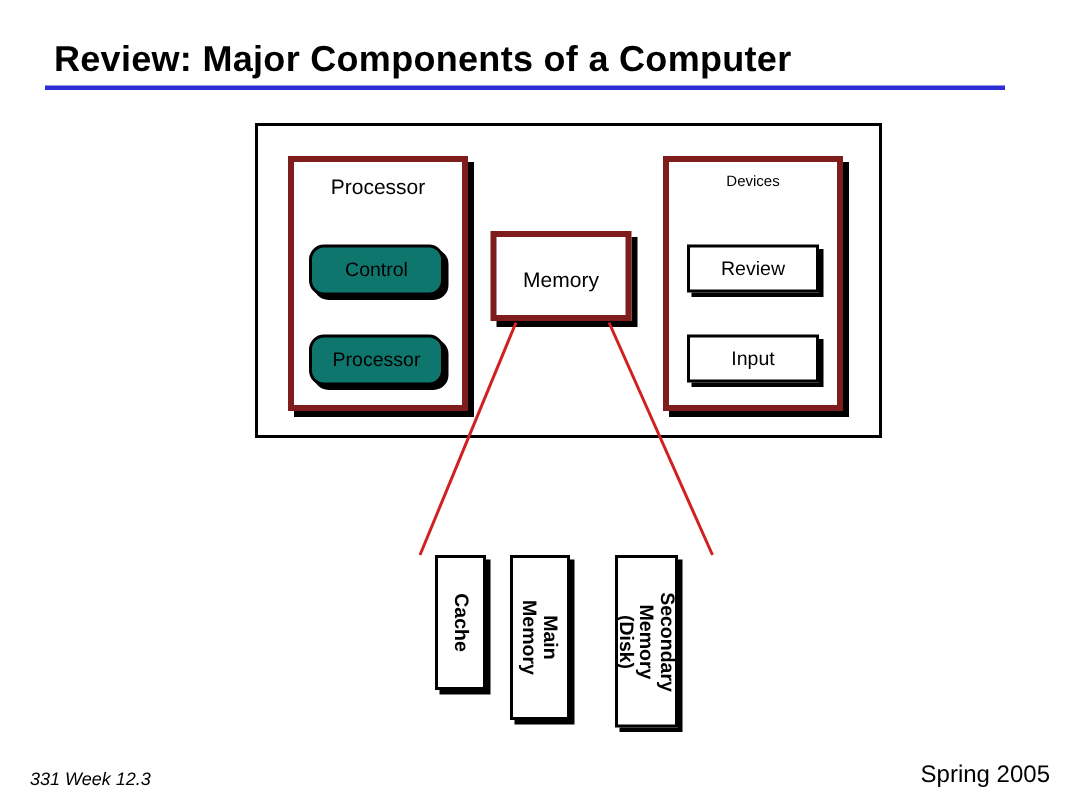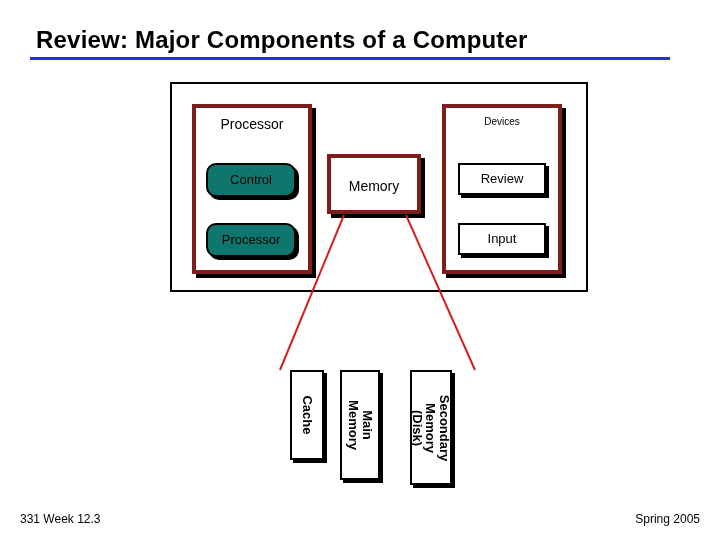--- a/index.html
+++ b/index.html
@@ -139,26 +139,27 @@
     transform: translate(-50%, -50%) rotate(90deg);
     text-align: center;
     line-height: 1.05;
     white-space: nowrap;
   }
   .footer-left {
     position: absolute;
     left: 20px;
     bottom: 14px;
     font-size: 12px;
+    font-style: italic;
   }
   .footer-right {
     position: absolute;
     right: 20px;
     bottom: 14px;
-    font-size: 12px;
+    font-size: 16px;
   }
 </style>
 </head>
 <body>
 
 <div class="title">Review:  Major Components of a Computer</div>
 <div class="title-underline"></div>
 
 <div class="outer-box">
 

